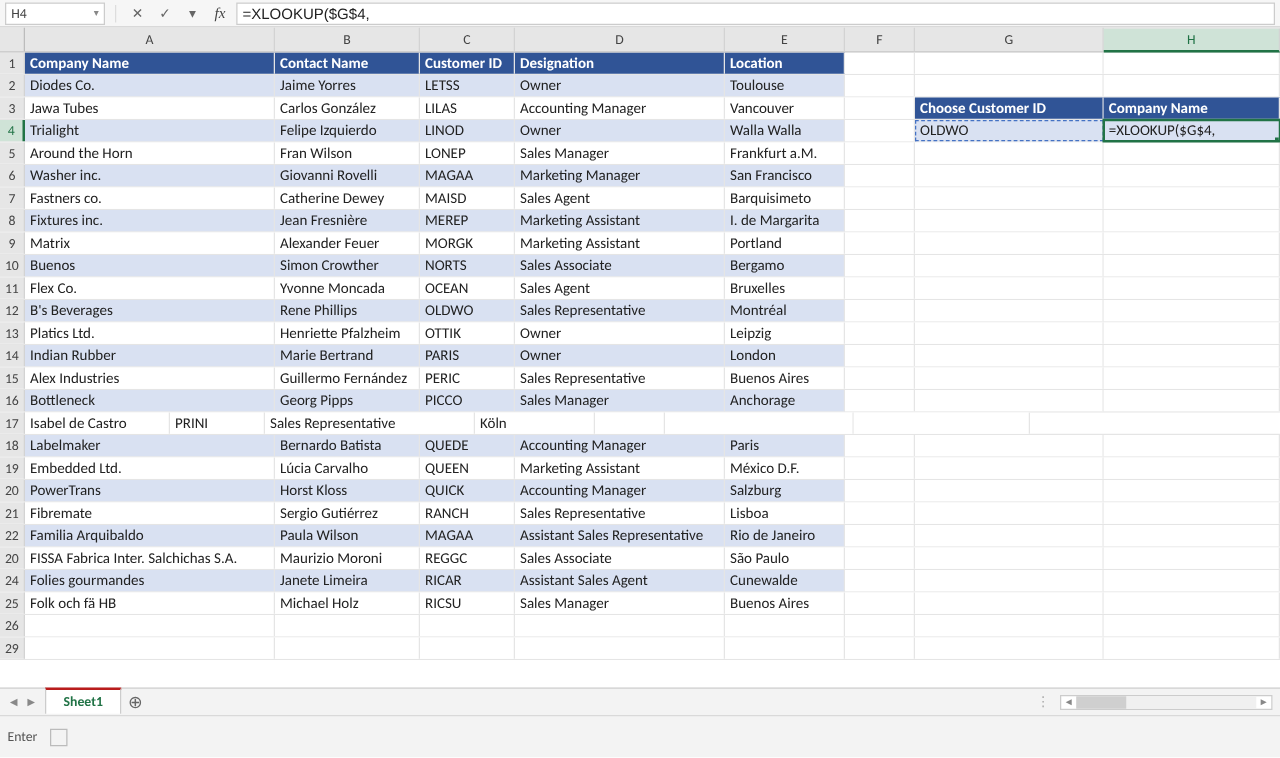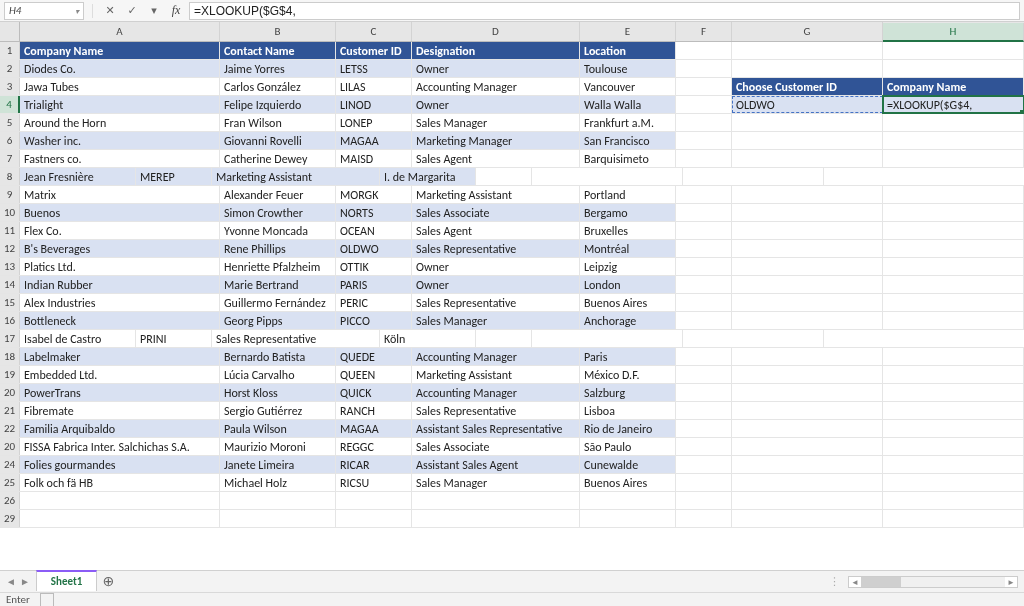--- a/index.html
+++ b/index.html
@@ -30,21 +30,20 @@
       width:80px;
       height:18px;
       border:1px solid #ccc;
       background:#fff;
       display:flex;
       align-items:center;
       justify-content:space-between;
       padding:0 4px;
       font-size:11px;
       color:#444;
-      font-style:italic;
     }
     .name-box .caret {
       font-size:8px;
       color:#888;
     }
     .fb-divider {
       width:1px;
       height:14px;
       background:#ddd;
       margin:0 4px;
@@ -197,21 +196,21 @@
       padding:0 6px;
       gap:4px;
       color:#888;
     }
     .tab-nav span { font-size:10px; }
     .sheet-tab {
       padding:3px 14px;
       background:#fff;
       border:1px solid #ccc;
       border-bottom:none;
-      border-top:2px solid #8b5cf6;
+      border-top:2px solid #b91c1c;
       position:relative;
       top:-1px;
       font-weight:600;
       color:#217346;
     }
     .add-sheet {
       width:22px;
       display:flex;
       align-items:center;
       justify-content:center;
@@ -232,21 +231,21 @@
       background:#fff;
       display:flex;
       align-items:center;
     }
     .hscroll .btn { width:12px; height:10px; display:flex;align-items:center;justify-content:center; color:#888; font-size:8px;}
     .hscroll .track { flex:1; height:10px; background:#f0f0f0; position:relative;}
     .hscroll .thumb { position:absolute; left:0; top:0; width:40px; height:10px; background:#cfcfcf;}
 
     
     .status-bar {
-      height:14px;
+      height:34px;
       background:#f3f3f3;
       border-top:1px solid #d9d9d9;
       display:flex;
       align-items:center;
       padding:0 6px;
       font-size:11px;
       color:#555;
       gap:10px;
     }
     .status-icon {
@@ -356,20 +355,21 @@
         <div class="cell colB tc">Catherine Dewey</div>
         <div class="cell colC tc">MAISD</div>
         <div class="cell colD tc">Sales Agent</div>
         <div class="cell colE tc">Barquisimeto</div>
         <div class="cell colF"></div>
         <div class="cell colG"></div>
         <div class="cell colH"></div>
       </div>
       <div class="row band">
         <div class="rownum">8</div>
+        <div class="cell colA tc">Fixtures inc.</div>
         <div class="cell colB tc">Jean Fresnière</div>
         <div class="cell colC tc">MEREP</div>
         <div class="cell colD tc">Marketing Assistant</div>
         <div class="cell colE tc">I. de Margarita</div>
         <div class="cell colF"></div>
         <div class="cell colG"></div>
         <div class="cell colH"></div>
       </div>
       <div class="row">
         <div class="rownum">9</div>

